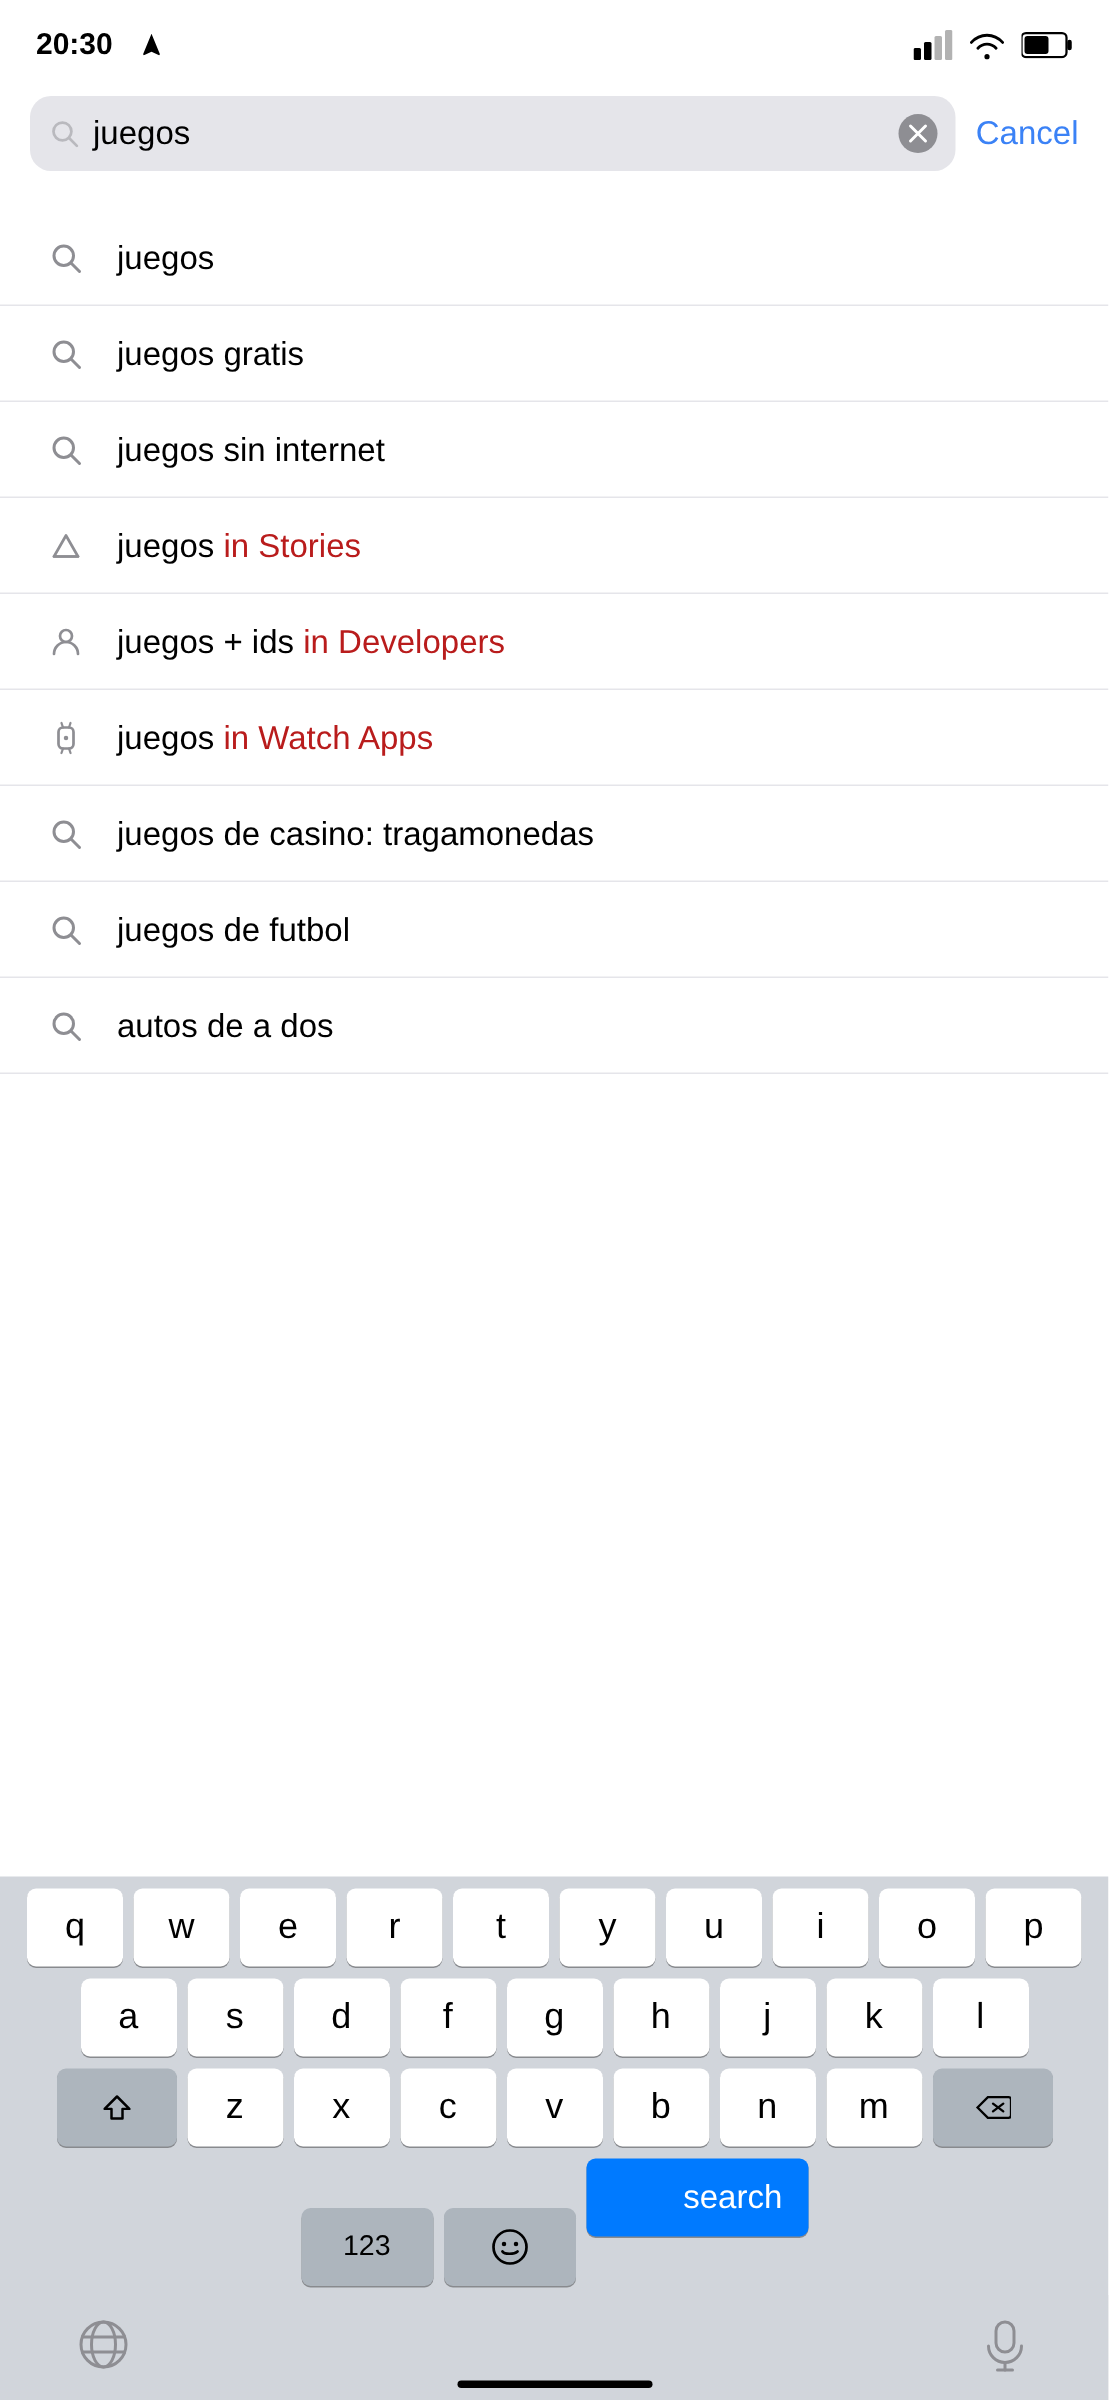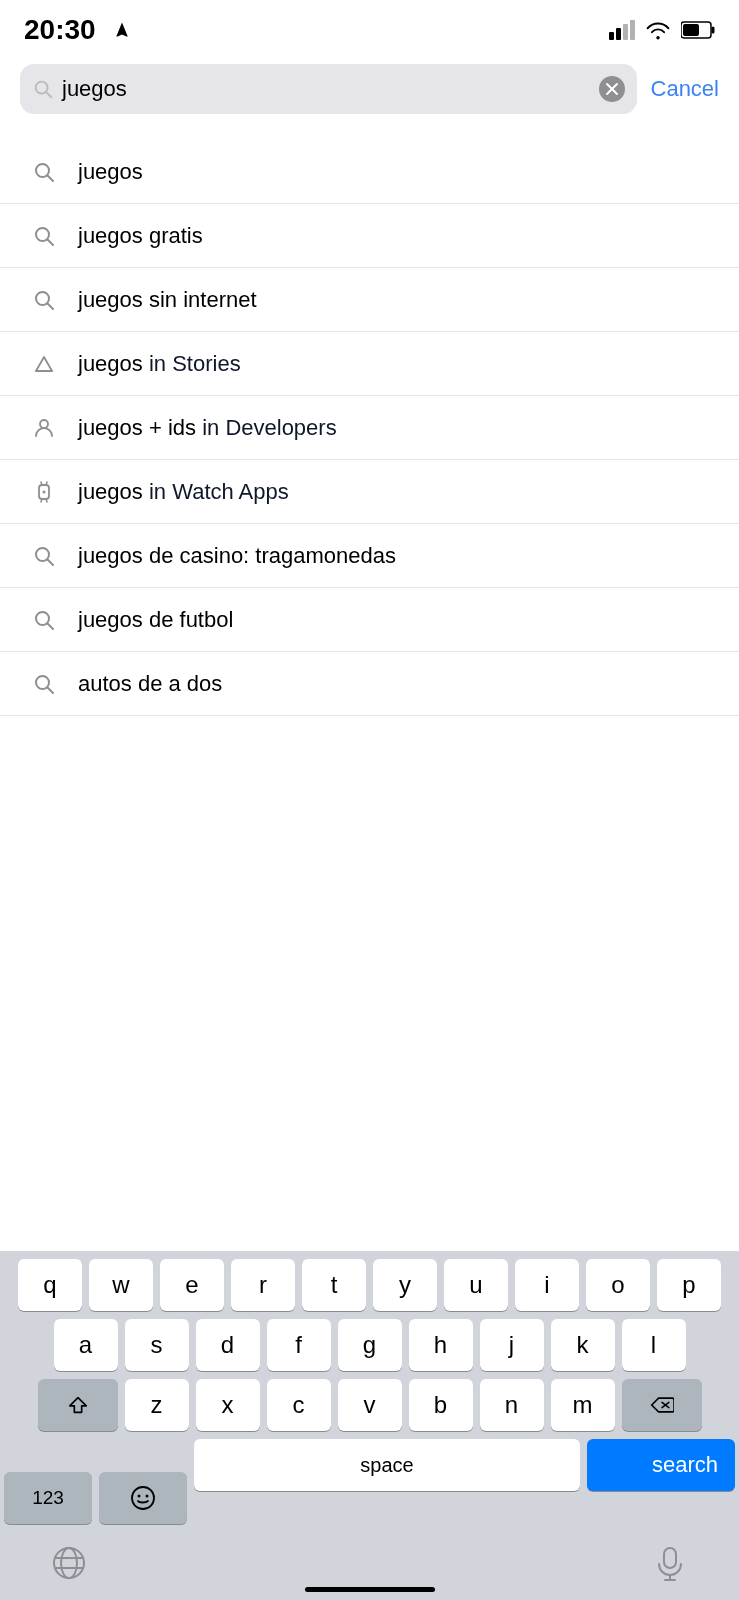--- a/index.html
+++ b/index.html
@@ -15,21 +15,21 @@
 
     
     .status-bar {
       display: flex;
       justify-content: space-between;
       align-items: center;
       padding: 14px 24px 8px 24px;
       height: 54px;
     }
     .status-time {
-      font-size: 28px;
+      font-size: 20px;
       font-weight: 700;
       color: #000;
       display: flex;
       align-items: center;
       gap: 17px;
     }
     .status-time svg { width: 18px; height: 18px; fill: #000; }
     .status-icons {
       display: flex;
       align-items: center;
@@ -96,21 +96,21 @@
       align-items: center;
       justify-content: center;
       flex-shrink: 0;
       margin-right: 14px;
     }
     .suggestion-text {
       font-size: 22px;
       color: #000;
     }
     .suggestion-text .gray {
-      color: #0f172a;
+      color: #b91c1c;
     }
 
     
     .keyboard {
       position: absolute;
       bottom: 0;
       left: 0;
       right: 0;
       background: #d1d5db;
       padding-top: 8px;
@@ -395,21 +395,20 @@
   <div class="keyboard-bottom-row">
   <div class="key key-numbers key-gray">123</div>
       <div class="key key-emoji key-gray">
         <svg width="26" height="26" viewBox="0 0 26 26">
     <circle cx="13" cy="13" r="11" stroke="#000" stroke-width="1.8" fill="none"></circle>
     <circle cx="9" cy="11" r="1.5" fill="#000"></circle>
     <circle cx="17" cy="11" r="1.5" fill="#000"></circle>
     <path d="M8 16c1.2 2 7.8 2 10 0" stroke="#000" stroke-width="1.8" fill="none" stroke-linecap="round"></path>
   </svg>
       </div>
-      <div class="key key-space">space</div>
       <div class="key key-search">search</div>
     </div>
 
   <div class="keyboard-accessories">
     <svg width="38" height="38" viewBox="0 0 38 38">
       <circle cx="19" cy="19" r="15" stroke="#8e8e93" stroke-width="2" fill="none"></circle>
       <ellipse cx="19" cy="19" rx="8" ry="15" stroke="#8e8e93" stroke-width="2" fill="none"></ellipse>
       <line x1="4" y1="14" x2="34" y2="14" stroke="#8e8e93" stroke-width="2"></line>
       <line x1="4" y1="24" x2="34" y2="24" stroke="#8e8e93" stroke-width="2"></line>
     </svg>

